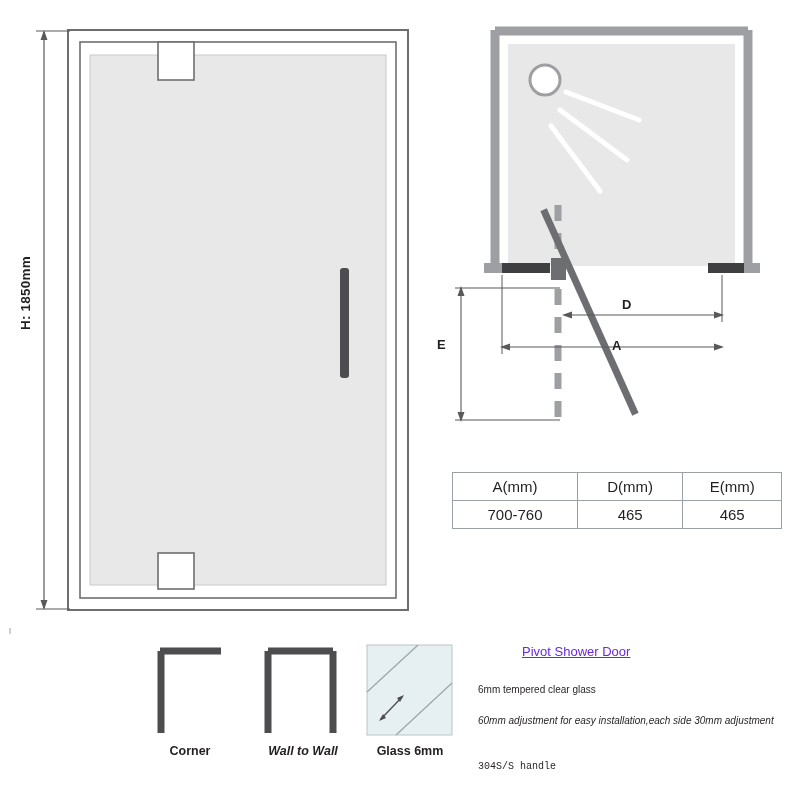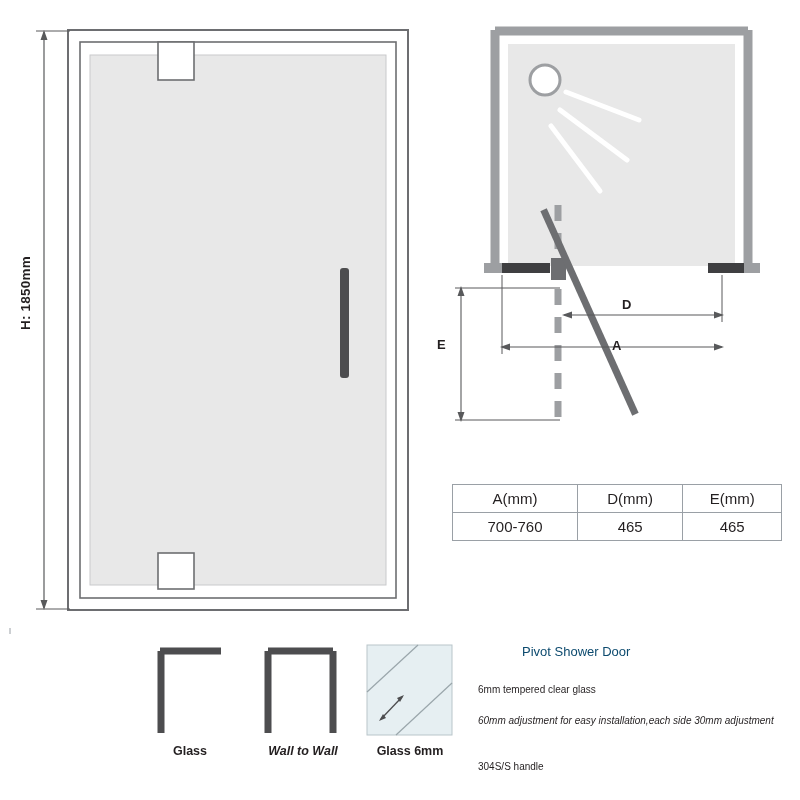--- a/index.html
+++ b/index.html
@@ -43,21 +43,20 @@
   }
 
   
   .spec-table {
     position: absolute;
     left: 452px;
     top: 472px;
     width: 330px;
     border-collapse: collapse;
     font-size: 15px;
-    margin-top: 12px;
   }
   .spec-table th, .spec-table td {
     border: 1px solid #9aa0a6;
     text-align: center;
     padding: 5px 2px;
     font-weight: normal;
     color: #231f20;
   }
   .spec-table th { font-size: 15px; }
   .spec-table td { font-size: 15px; }
@@ -84,21 +83,22 @@
   }
   .info-text {
     position: absolute;
     font-size: 10px;
     color: #231f20;
     line-height: 1.35;
   }
   .info-title {
     position: absolute;
     font-size: 13px;
-    color: #0c4a6e;
+    color: #6d28d9;
+    text-decoration: underline;
   }
 </style>
 </head>
 <body>
 
 <svg class="canvas" viewBox="0 0 800 800" width="800" height="800">
 
   <g>
 
     <rect x="68" y="30" width="340" height="580" fill="none" stroke="#6d6e71" stroke-width="2"></rect>
@@ -199,20 +199,20 @@
     <tr>
       <td>700-760</td>
       <td>465</td>
       <td>465</td>
     </tr>
   </tbody>
 </table>
 
 <div class="info-panel" style="z-index:-1;"></div>
 
-<div class="icon-caption" style="left:158px; top:744px; width:64px;">Glass</div>
+<div class="icon-caption" style="left:158px; top:744px; width:64px;">Corner</div>
 <div class="icon-caption" style="left:257px; top:744px; width:92px;font-style:italic;">Wall to Wall</div>
 <div class="icon-caption" style="left:366px; top:744px; width:88px;">Glass 6mm</div>
 
 <div class="info-title" style="left:522px; top:644px;">Pivot Shower Door</div>
 <div class="info-text" style="left:478px; top:683px; width:300px;">6mm tempered clear glass</div>
 <div class="info-text" style="left:478px; top:714px; width:300px;font-style:italic;">60mm adjustment for easy installation,each side 30mm adjustment</div>
-<div class="info-text" style="left:478px; top:760px; width:300px;">304S/S handle</div>
+<div class="info-text" style="left:478px; top:760px; width:300px;font-family:Liberation Mono, monospace;">304S/S handle</div>
 
 </body></html>

